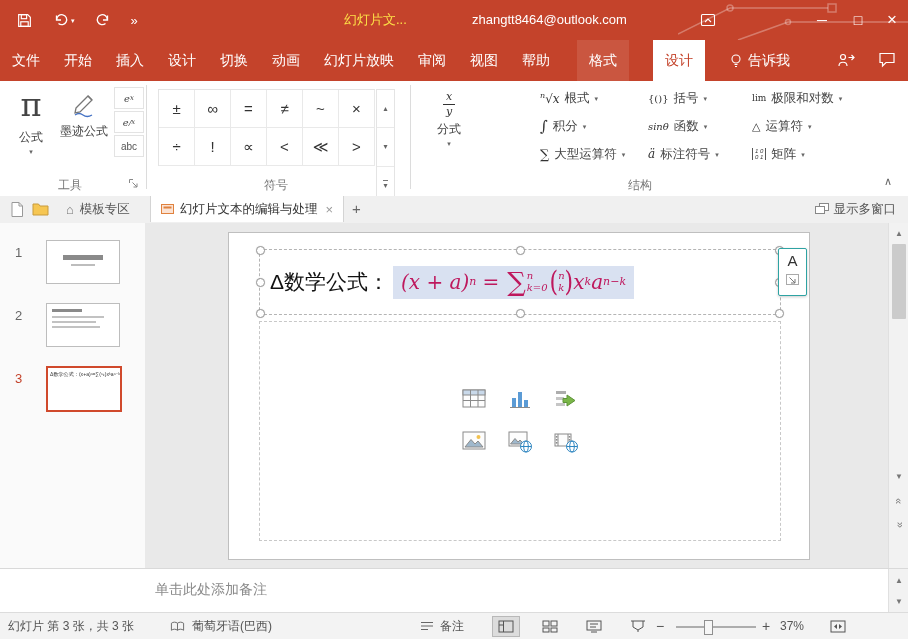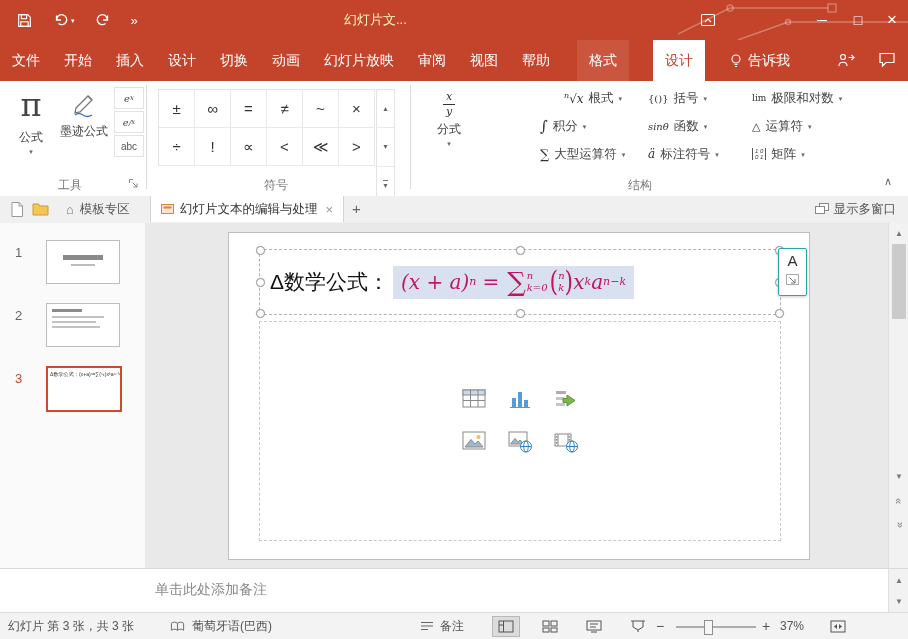--- a/index.html
+++ b/index.html
@@ -3,21 +3,21 @@
 <meta charset="utf-8">
 <style>
   html,body{margin:0;padding:0;}
   .app{position:relative;width:908px;height:639px;overflow:hidden;background:#E9E9E9;
        font-family:"Liberation Sans","DejaVu Sans",sans-serif;-webkit-font-smoothing:antialiased;}
   .r{position:absolute;}
   
   .titlebar{position:absolute;left:0;top:0;width:908px;height:40px;background:#C4432B;color:#fff;}
   .qat{position:absolute;left:16px;top:0;height:40px;display:flex;align-items:center;gap:20px;}
   .qat .btn{display:flex;align-items:center;gap:2px;cursor:default;}
-  .doc-title{position:absolute;left:344px;top:0;line-height:40px;font-size:13px;color:#fef9c3;}
+  .doc-title{position:absolute;left:344px;top:0;line-height:40px;font-size:13px;color:#fde047;}
   .account{position:absolute;left:472px;top:0;line-height:40px;font-size:13px;color:#fff;}
   .win-btn{position:absolute;top:0;width:32px;height:40px;display:flex;align-items:center;justify-content:center;font-size:14px;color:#fff;}
   
   .tabrow{position:absolute;left:0;top:40px;width:908px;height:41px;background:#C4432B;display:flex;align-items:stretch;color:#fff;font-size:14px;}
   .rtab{line-height:41px;padding:0 12px;white-space:nowrap;}
   .rtab.ctx{background:rgba(255,255,255,.10);}
   .rtab.active{background:#fff;color:#C4432B;}
   .tellme{display:flex;align-items:center;gap:5px;padding:0 10px;margin-left:14px;}
   
   .ribbon{position:absolute;left:0;top:81px;width:908px;height:115px;background:#fff;border-bottom:1px solid #D8D8D8;color:#444;}
@@ -116,20 +116,21 @@
         <svg width="16" height="16" viewBox="0 0 16 16">
           <g stroke="#fff" fill="none" stroke-width="1.3">
             <path d="M12.5 3.5 V8 H8"></path>
             <path d="M12.3 7.8 A5 5 0 1 0 10.5 11.5"></path>
           </g>
         </svg>
       </span>
       <span class="btn" style="font-size:13px;">»</span>
     </div>
     <div class="doc-title">幻灯片文...</div>
+    <div class="account">zhangtt8464@outlook.com</div>
     <span class="win-btn" style="left:692px;">
       <svg width="16" height="14" viewBox="0 0 16 14">
         <g stroke="#fff" fill="none" stroke-width="1.1">
           <rect x="1.5" y="1.5" width="13" height="11" rx="1"></rect>
           <path d="M5 9 L8 6 L11 9"></path>
         </g>
       </svg>
     </span>
     <span class="win-btn" style="left:806px;">─</span>
     <span class="win-btn" style="left:842px;">□</span>
@@ -241,21 +242,21 @@
     <div class="bigbtn" style="left:424px;width:50px;">
       <span class="frac-icon" style="margin-top:6px;">
         <i>x</i>
           <span class="bar"></span>
           <i>y</i>
       </span>
       <span class="blabel">分式</span>
       <span class="caret">▾</span>
     </div>
 
-    <div class="struct-item" style="left:564px;top:5px;">
+    <div class="struct-item" style="left:540px;top:5px;">
       <span class="s-icon"><sup class="mini-sup">n</sup><span>√x</span></span>
       <span>根式</span>
         <span class="caret">▾</span>
     </div>
     <div class="struct-item" style="left:540px;top:33px;">
       <span class="s-icon" style="font-size:15px;">∫</span>
       <span>积分</span>
         <span class="caret">▾</span>
     </div>
     <div class="struct-item" style="left:540px;top:61px;">

